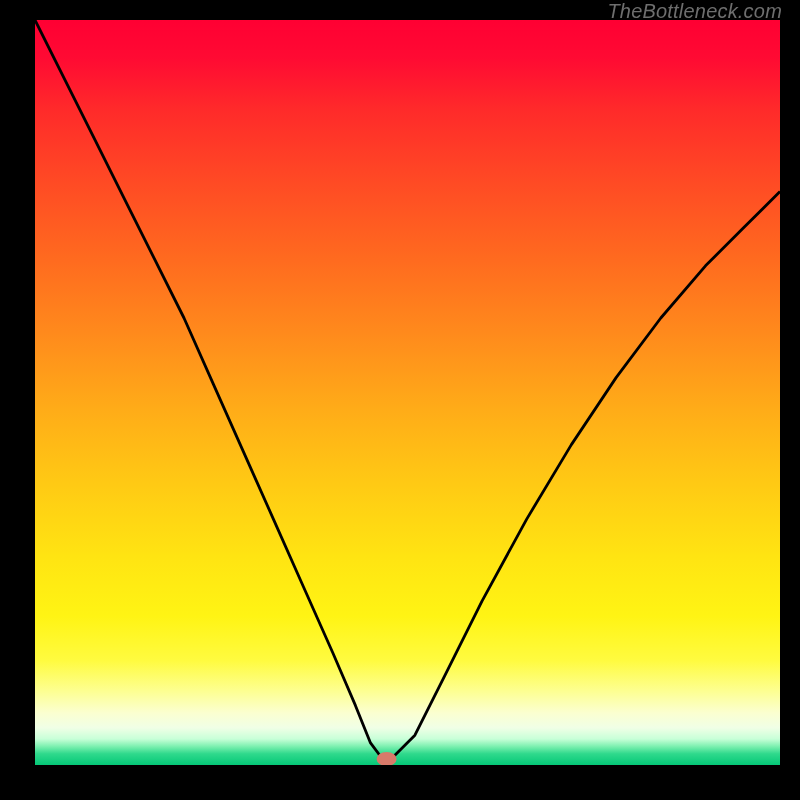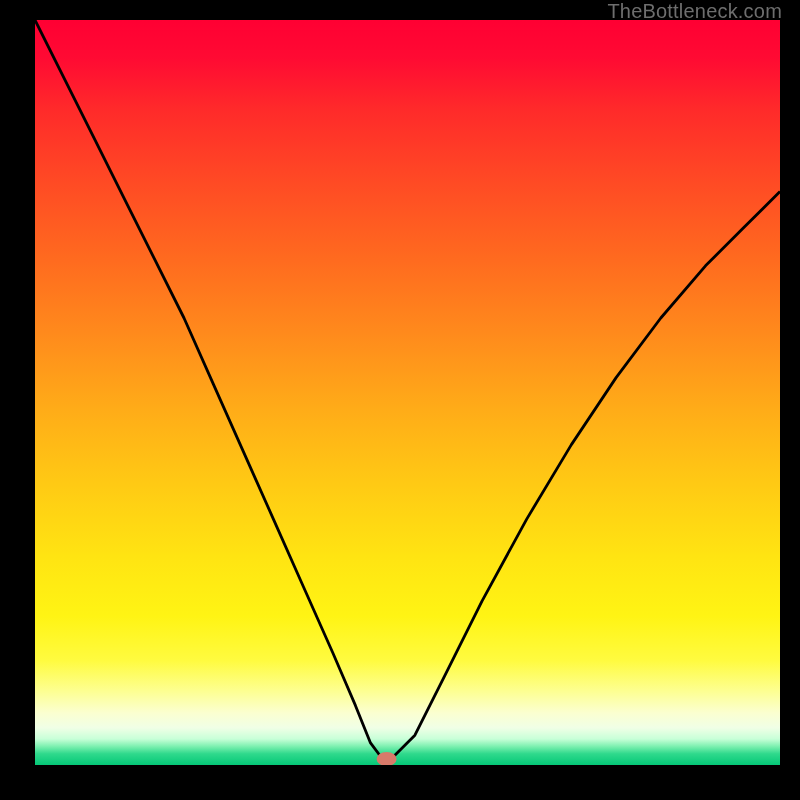--- a/index.html
+++ b/index.html
@@ -9,20 +9,21 @@
     height: 800px;
     background: #000;
     overflow: hidden;
     font-family: Arial, Helvetica, sans-serif;
   }
   .frame {
     position: relative;
     width: 800px;
     height: 800px;
     background: #000;
+    font-style: italic;
   }
   .plot-area {
     position: absolute;
     left: 35px;
     top: 20px;
     width: 745px;
     height: 745px;
     
     background: linear-gradient(
       to bottom,

